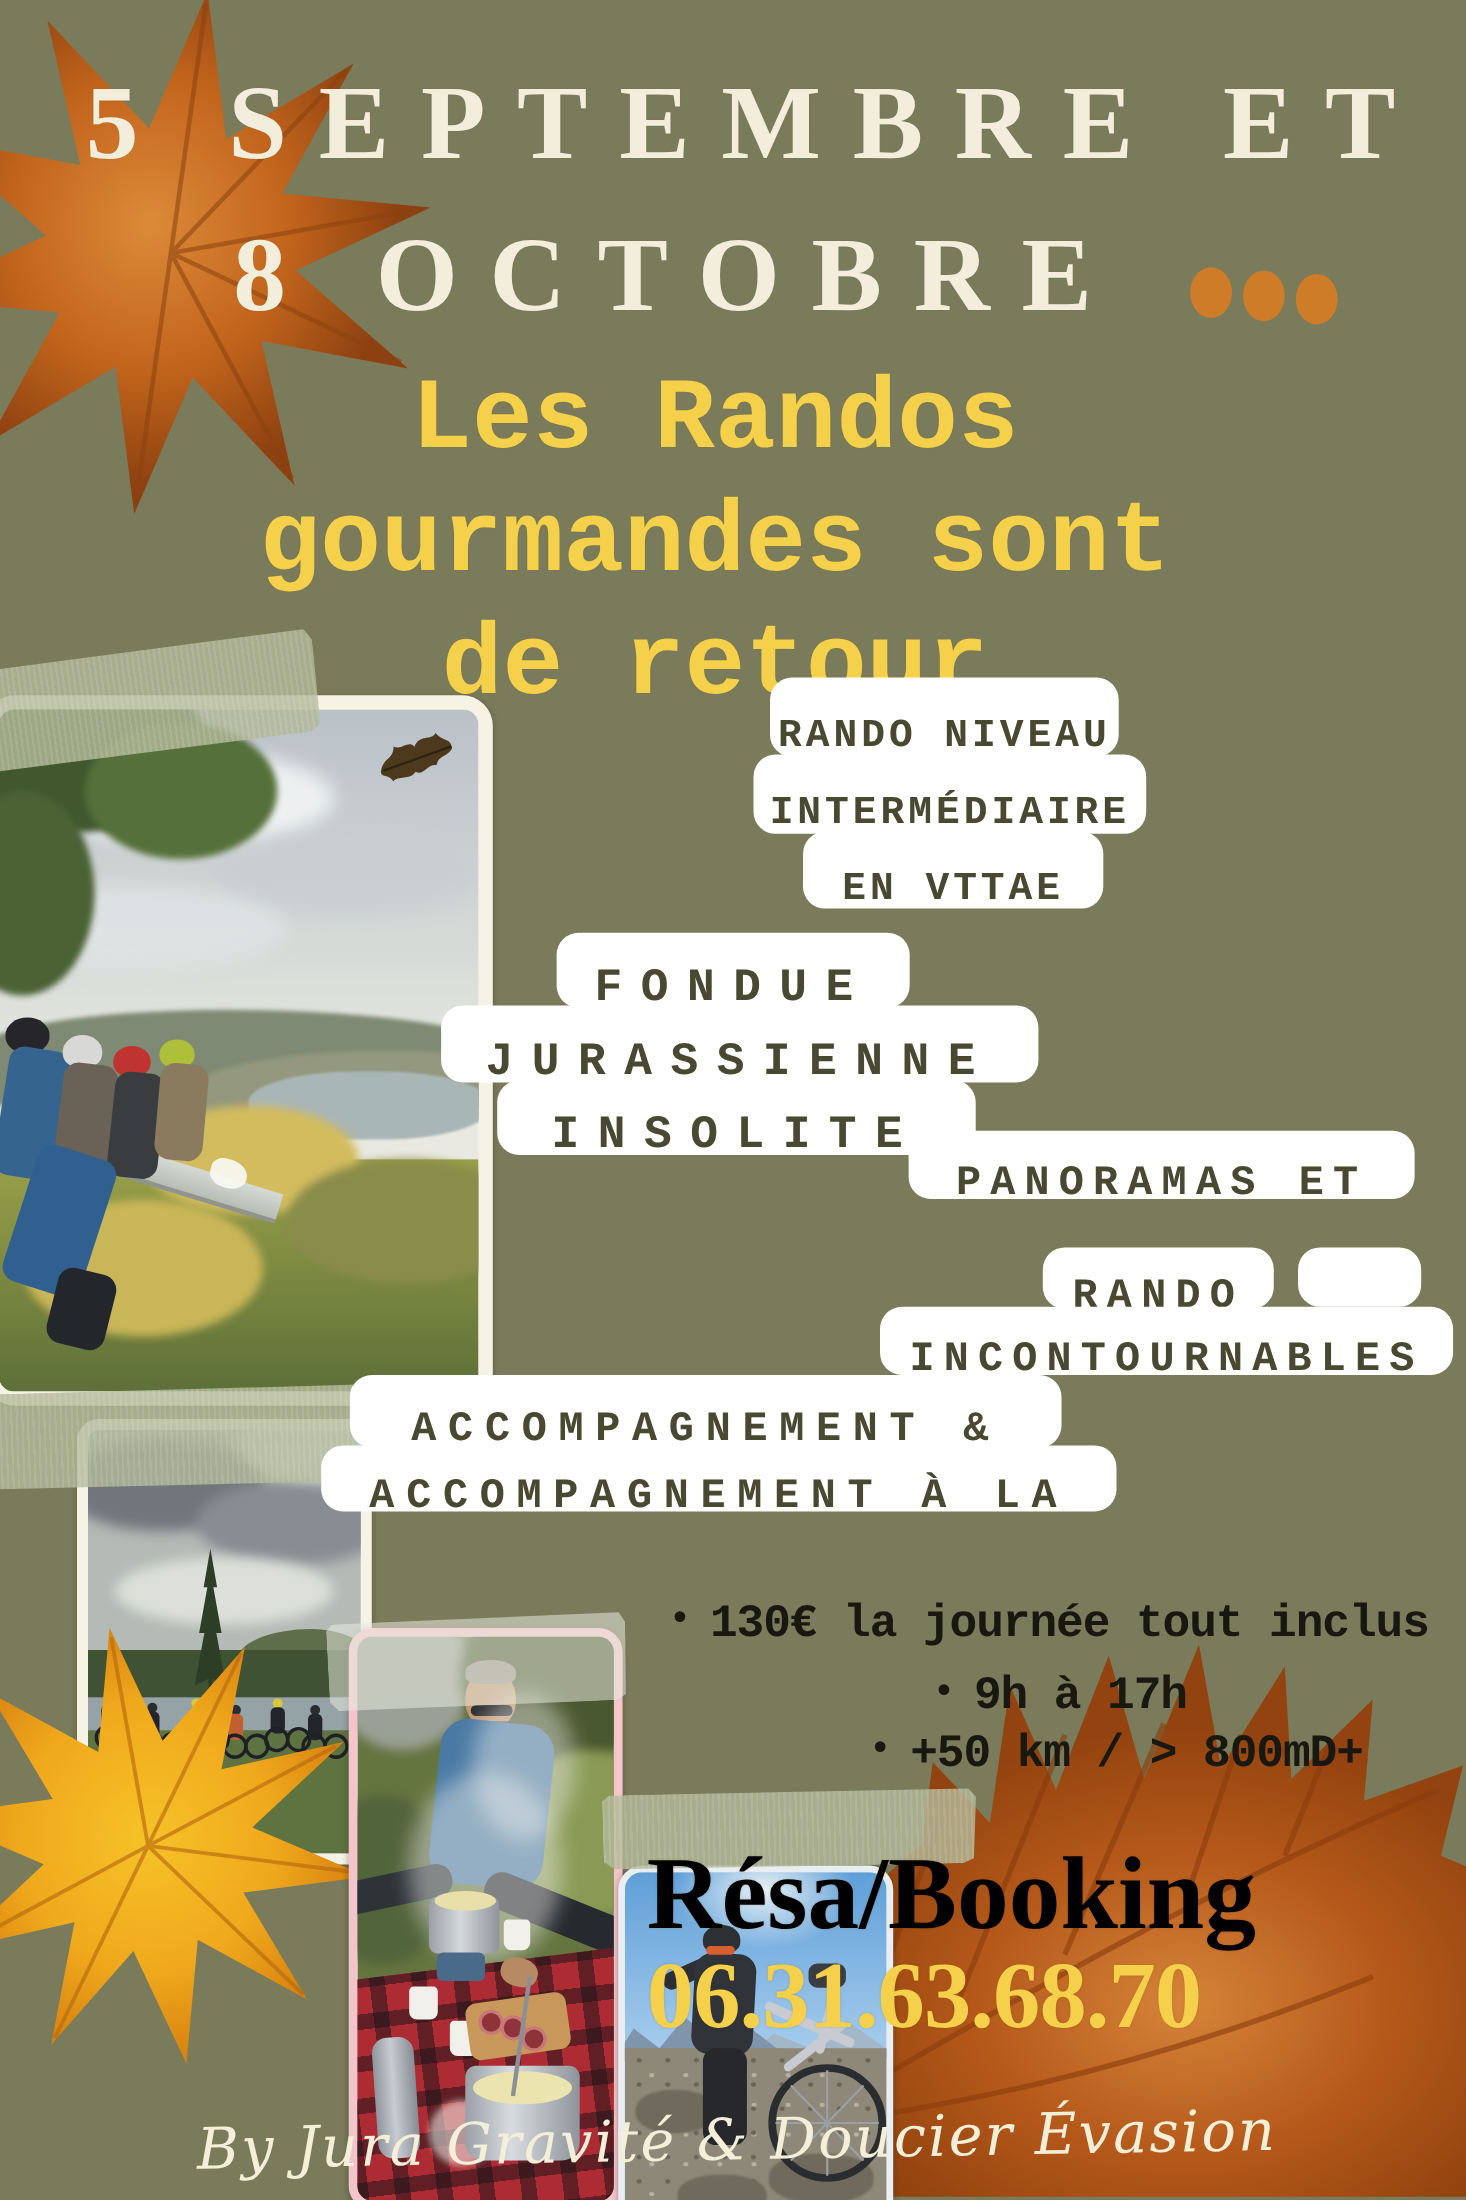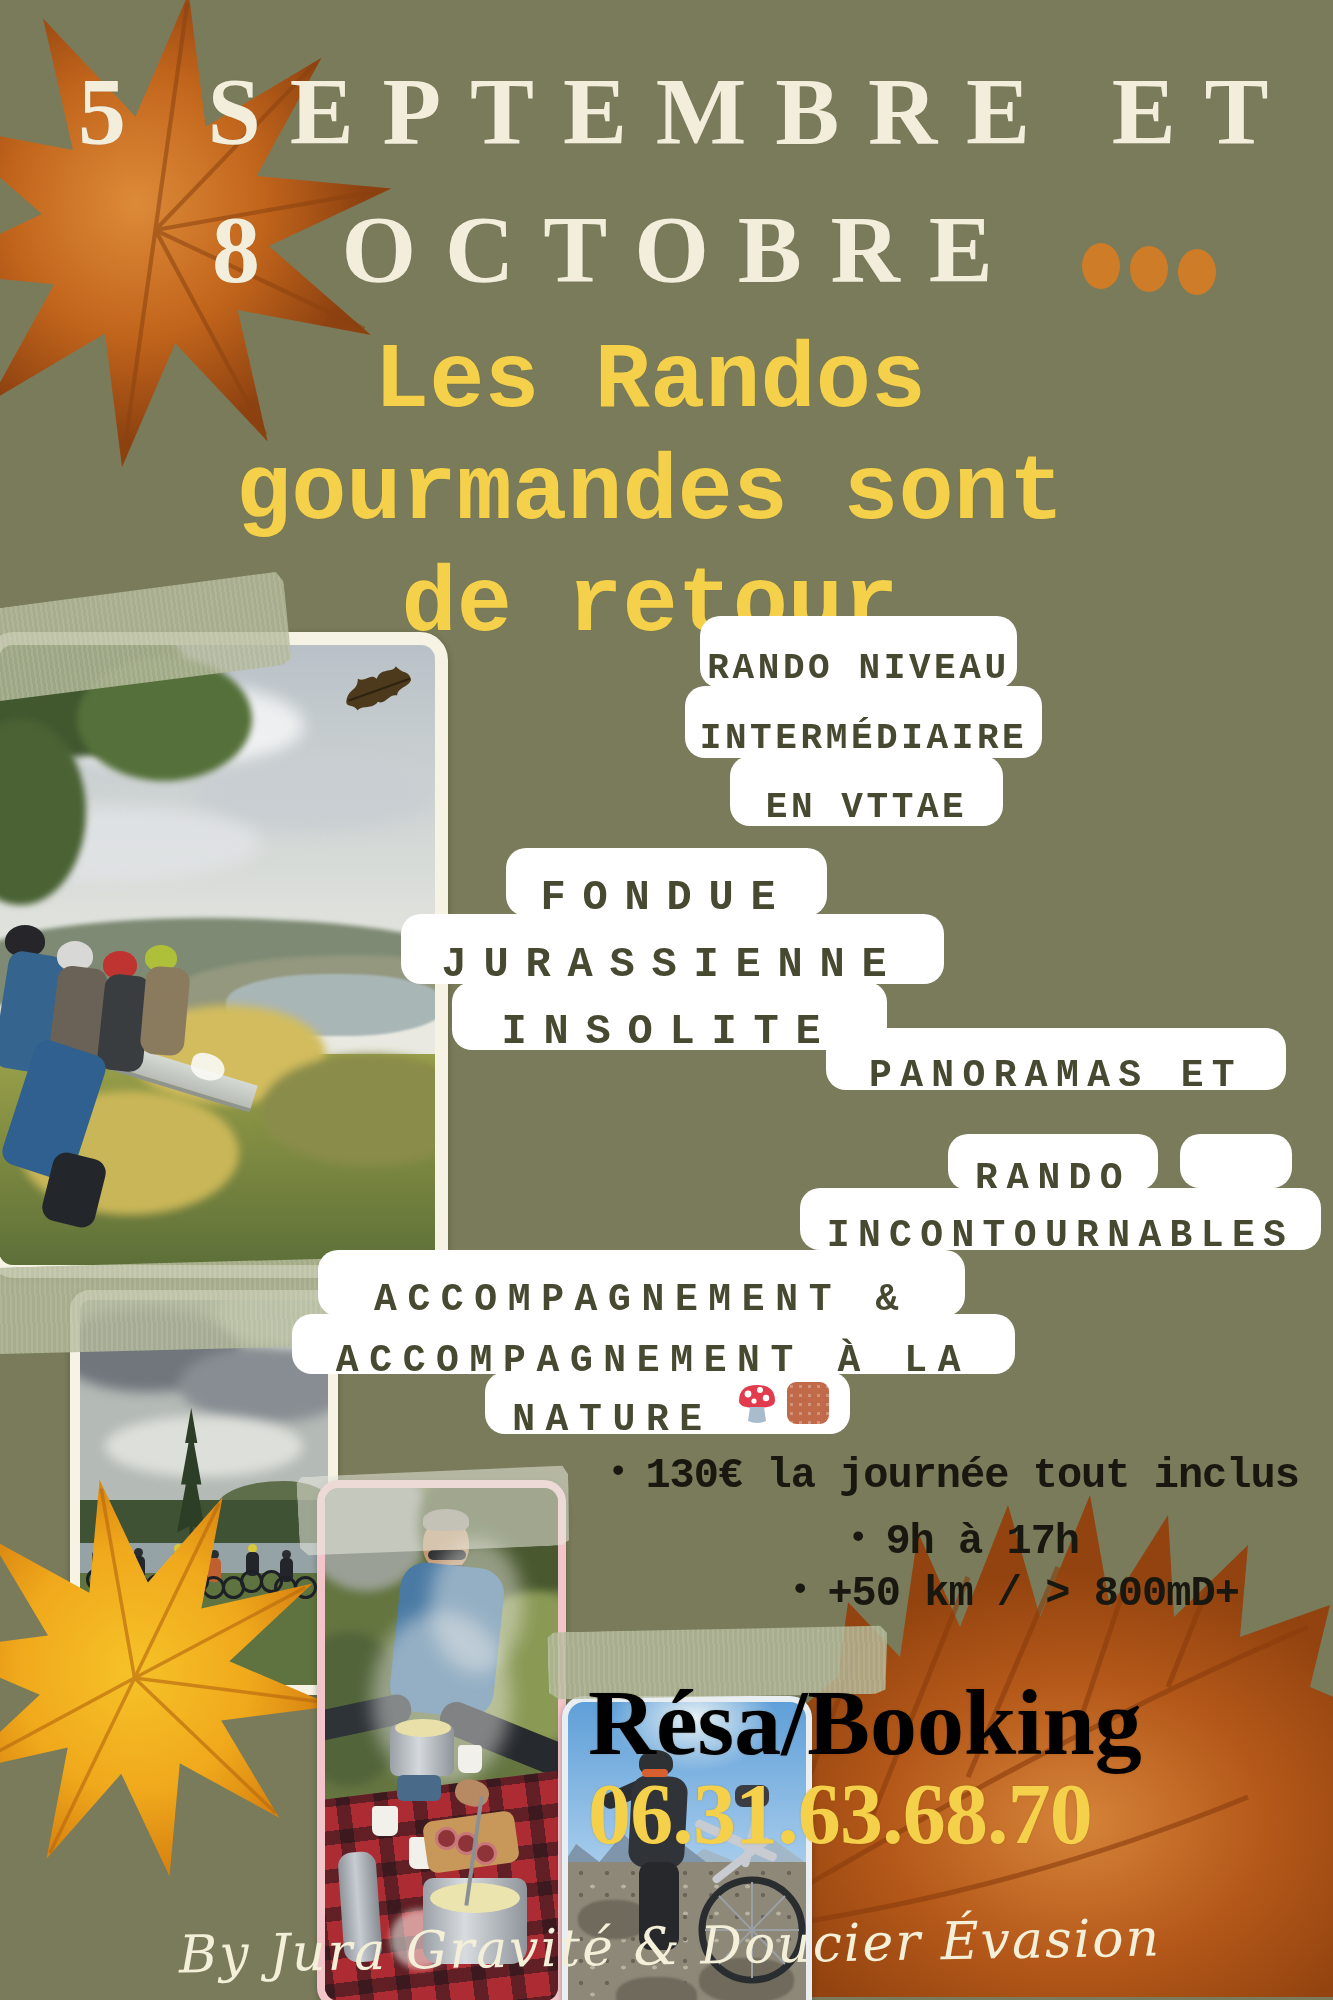--- a/index.html
+++ b/index.html
@@ -280,34 +280,20 @@
   <div class="pill b-nat" style="left:318px;top:1250px;width:647px;height:66px;">
       <span class="pad">ACCOMPAGNEMENT &amp;</span>
     </div>
 
   <div class="pill b-pano" style="left:800px;top:1188px;width:521px;height:62px;">
       <span class="pad">INCONTOURNABLES</span>
     </div>
   <div class="pill b-nat" style="left:292px;top:1314px;width:723px;height:60px;">
       <span class="pad">ACCOMPAGNEMENT À LA</span>
     </div>
-  <div class="pill b-nat" style="left:485px;top:1372px;width:365px;height:62px;">
-    <span class="pad">NATURE</span>
-    <span class="nat-icons">
-      <svg width="44" height="44" viewBox="0 0 44 44">
-        <path d="M4,20 Q4,4 22,4 Q40,4 40,20 Q40,27 22,27 Q4,27 4,20 Z" fill="#e23b4e"></path>
-        <circle cx="13" cy="13" r="3.4" fill="#fff"></circle>
-          <circle cx="25" cy="9" r="3" fill="#fff"></circle>
-        <circle cx="31" cy="17" r="3.2" fill="#fff"></circle>
-          <circle cx="19" cy="20" r="2.6" fill="#fff"></circle>
-        <path d="M15,26 L29,26 L31,40 Q22,44 13,40 Z" fill="#a8bccc"></path>
-      </svg>
-      <span class="sq-brown"></span>
-    </span>
-  </div>
 
   <div class="photo ph2">
     <div class="inner">
       <div class="p2-sky"></div>
       <div class="p2-cloud" style="left:-10%;top:2%;width:75%;height:22%;background:#70767c;"></div>
       <div class="p2-cloud" style="left:40%;top:12%;width:70%;height:20%;background:#878d92;"></div>
       <div class="p2-cloud" style="left:10%;top:30%;width:80%;height:16%;background:#dde0da;"></div>
       <div class="p2-cloud" style="left:55%;top:-6%;width:60%;height:18%;background:#dfe3dc;"></div>
       <div class="p2-hillR"></div>
       <div class="p2-trees"></div>

